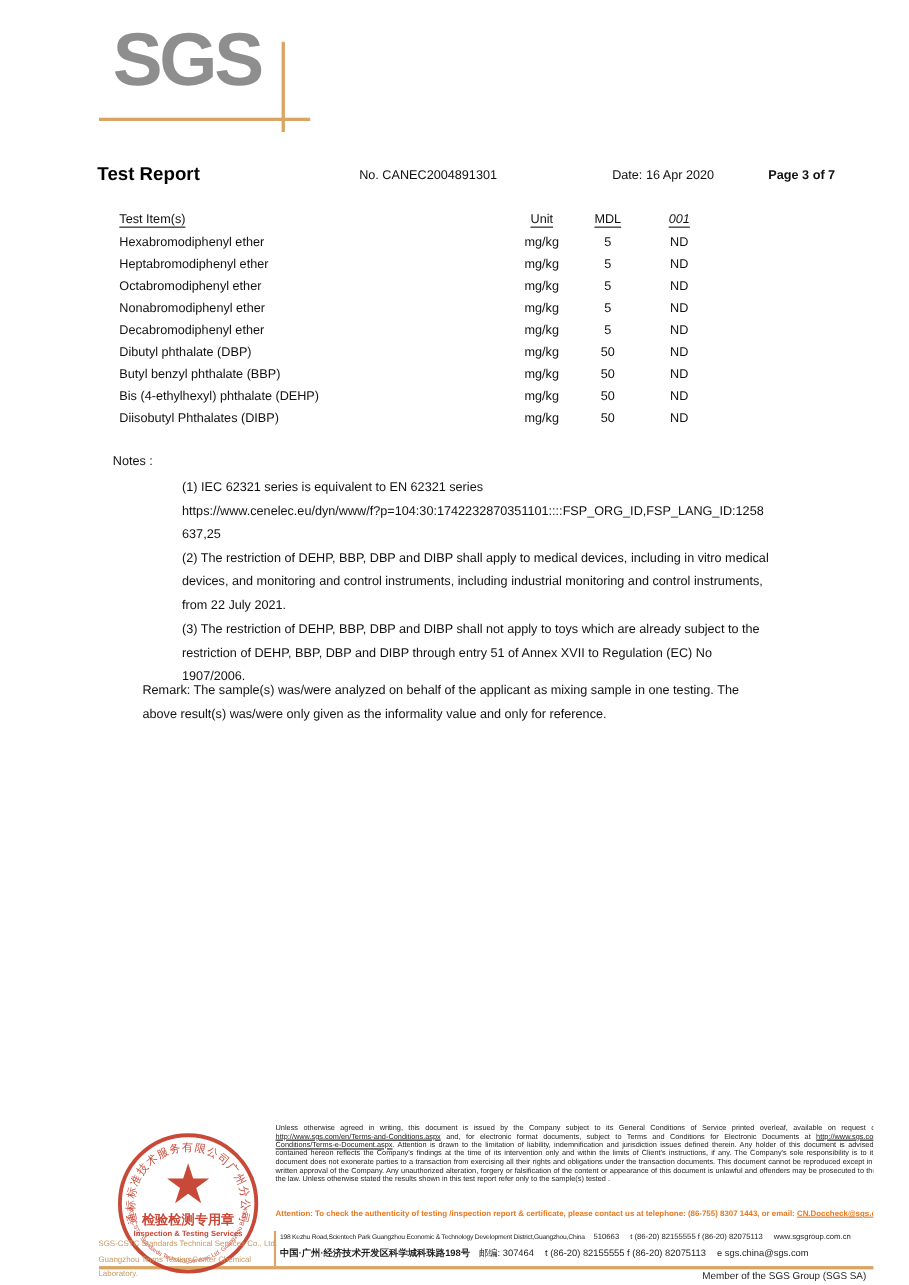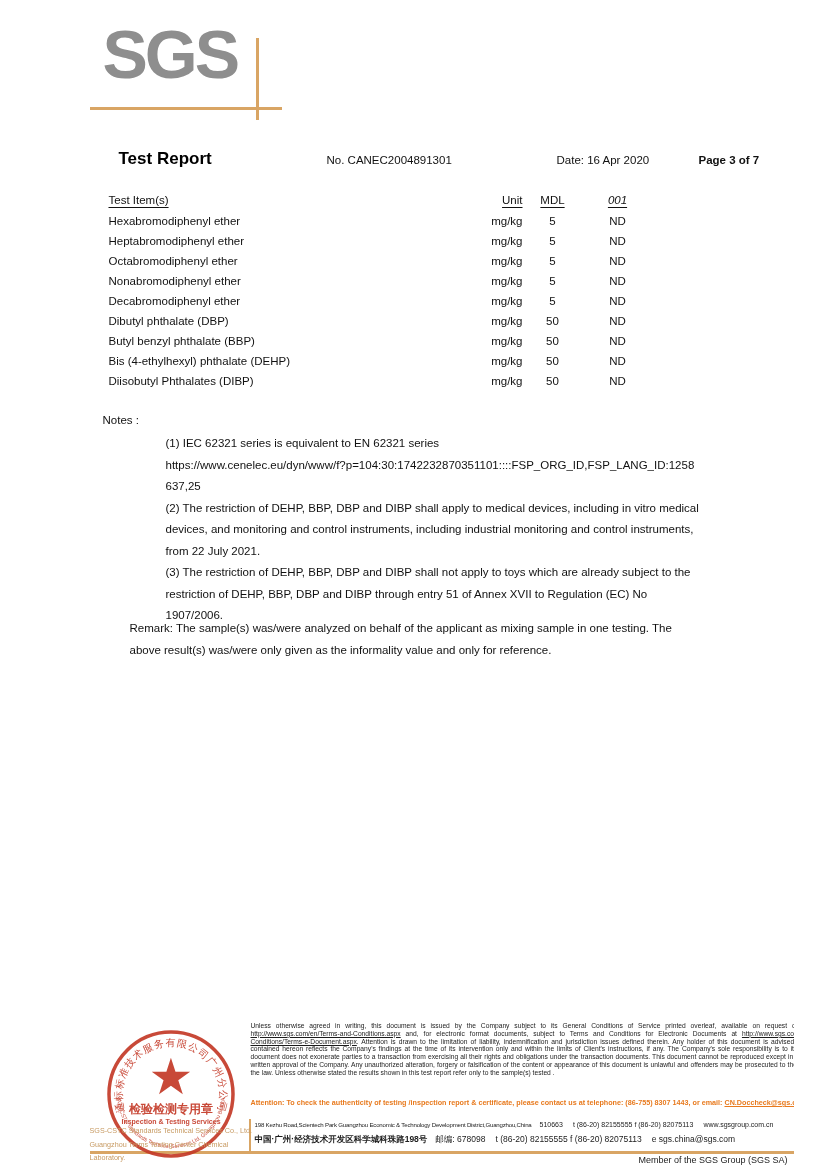--- a/index.html
+++ b/index.html
@@ -11,30 +11,30 @@
   }
   
   .logo-text {
     position: absolute; left: 70px; top: 20px;
     font-size: 68px; font-weight: bold; letter-spacing: -3px;
     color: #8e8e8e; line-height: 1;
   }
   .logo-hline { position: absolute; left: 57px; top: 107px; width: 192px; height: 3px; background: #d9a564; }
   .logo-vline { position: absolute; left: 223px; top: 38px; width: 3px; height: 82px; background: #d9a564; }
   
-  .rpt-title { position: absolute; left: 86px; top: 149px; font-size: 17px; font-weight: bold; color: #000; }
+  .rpt-title { position: absolute; left: 56px; top: 149px; font-size: 17px; font-weight: bold; color: #000; }
   .rpt-no    { position: absolute; left: 294px; top: 154px; font-size: 11.5px; }
   .rpt-date  { position: absolute; left: 508px; top: 154px; font-size: 11.5px; padding-left: 16px; }
   .rpt-page  { position: absolute; left: 666px; top: 154px; font-size: 11.5px; font-weight: bold; }
   
   .ttable { position: absolute; left: 60px; top: 190px; width: 560px; font-size: 11.5px; }
   .trow { display: flex; height: 20px; align-items: center; }
   .cell { white-space: nowrap; }
   .cell.item   { flex: 1 1 auto; padding-left: 16px; text-align: left; }
-  .cell.unit   { width: 60px; text-align: right; }
+  .cell.unit   { width: 60px; text-align: center; }
   .cell.mdl    { width: 60px; text-align: center; }
   .cell.result { width: 70px; text-align: center; }
   .thead { margin-bottom: 1px; }
   .thead .hd { text-decoration: underline; text-underline-offset: 3px; }
   .thead .hd.italic { font-style: italic; }
   
   .notes-label { position: absolute; left: 70px; top: 414px; font-size: 11.5px; }
   .notes-list  { position: absolute; left: 133px; top: 433px; width: 648px; }
   .note-item { font-size: 11.5px; line-height: 21.5px; white-space: pre-wrap; overflow-wrap: anywhere; }
   
@@ -186,21 +186,21 @@
   <div class="v-divider"></div>
 
   <div class="addr-row addr-en">
     <span class="addr-text">198 Kezhu Road,Scientech Park Guangzhou Economic &amp; Technology Development District,Guangzhou,China</span>
     <span class="addr-postal">510663</span>
     <span class="addr-phones">t (86-20) 82155555   f (86-20) 82075113</span>
     <span class="addr-web">www.sgsgroup.com.cn</span>
   </div>
   <div class="addr-row addr-cn">
     <span class="addr-text">中国·广州·经济技术开发区科学城科珠路198号</span>
-    <span class="addr-postal">邮编: 678098</span>
+    <span class="addr-postal">邮编: 307464</span>
     <span class="addr-phones">t (86-20) 82155555   f (86-20) 82075113</span>
     <span class="addr-web">e  sgs.china@sgs.com</span>
   </div>
 
   <div class="footer-rule"></div>
   <div class="member">Member of the SGS Group (SGS SA)</div>
 
 </div>
 
 </body></html>

